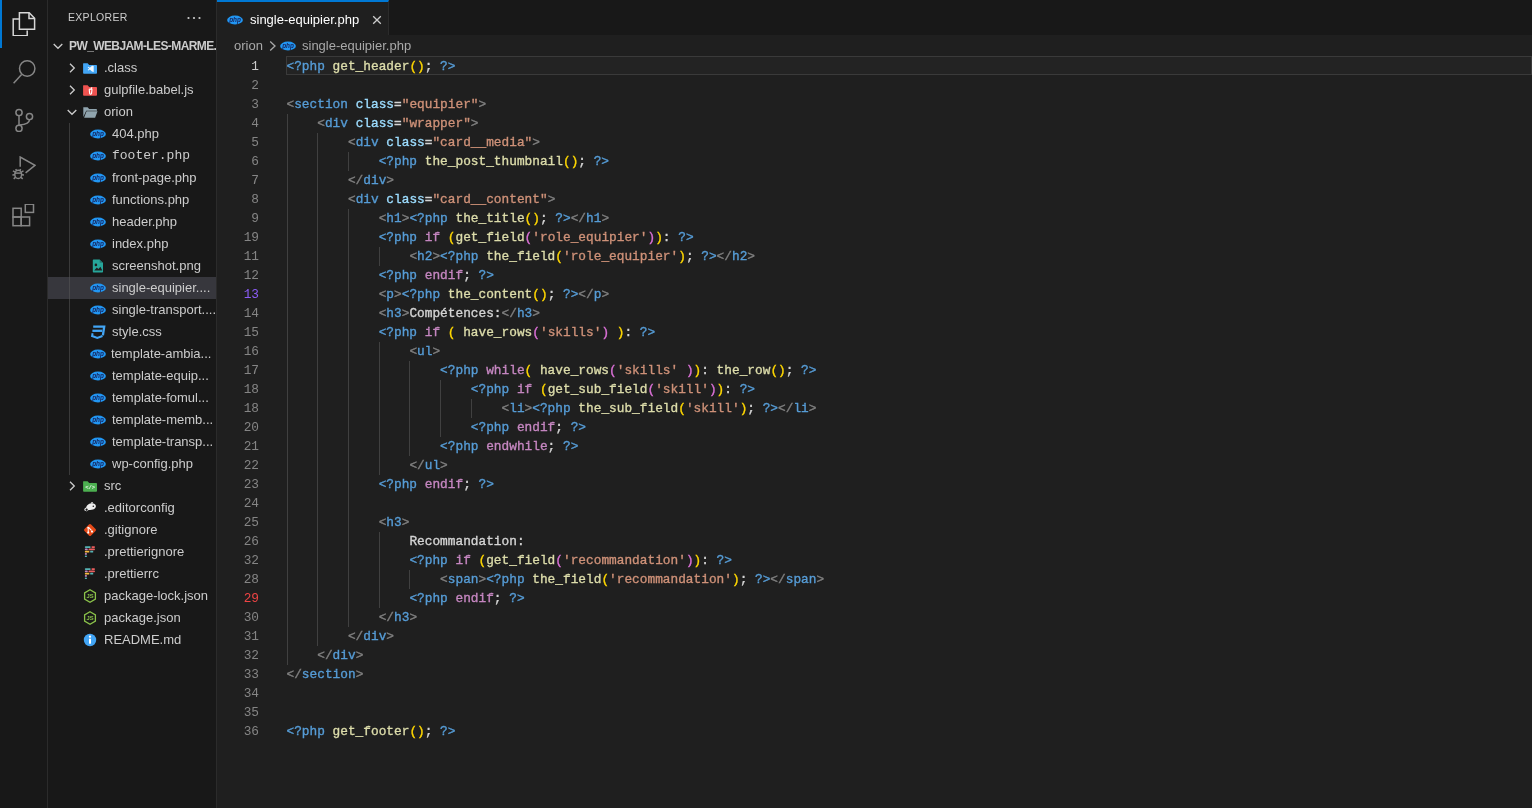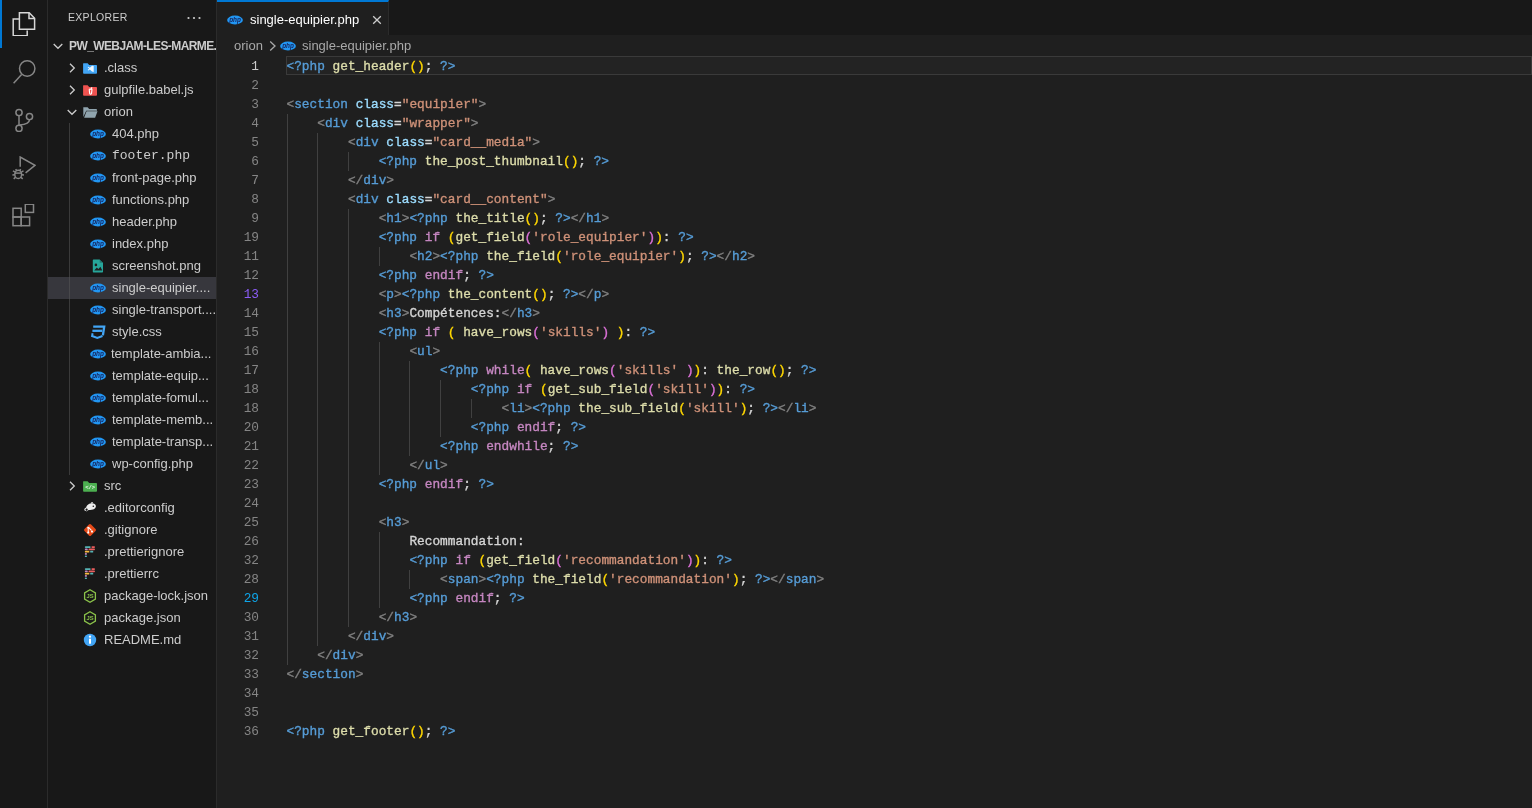--- a/index.html
+++ b/index.html
@@ -321,21 +321,21 @@
       <div class="ln" style="top:399px;color:#858585">18</div>
       <div class="ln" style="top:418px;color:#858585">20</div>
       <div class="ln" style="top:437px;color:#858585">21</div>
       <div class="ln" style="top:456px;color:#858585">22</div>
       <div class="ln" style="top:475px;color:#858585">23</div>
       <div class="ln" style="top:494px;color:#858585">24</div>
       <div class="ln" style="top:513px;color:#858585">25</div>
       <div class="ln" style="top:532px;color:#858585">26</div>
       <div class="ln" style="top:551px;color:#858585">32</div>
       <div class="ln" style="top:570px;color:#858585">28</div>
-      <div class="ln" style="top:589px;color:#0ea5e9">29</div>
+      <div class="ln" style="top:589px;color:#ef4444">29</div>
       <div class="ln" style="top:608px;color:#858585">30</div>
       <div class="ln" style="top:627px;color:#858585">31</div>
       <div class="ln" style="top:646px;color:#858585">32</div>
       <div class="ln" style="top:665px;color:#858585">33</div>
       <div class="ln" style="top:684px;color:#858585">34</div>
       <div class="ln" style="top:703px;color:#858585">35</div>
       <div class="ln" style="top:722px;color:#858585">36</div>
     </div>
 <div class="ig" style="left:286.5px;top:114px;height:551px"></div>
     <div class="ig" style="left:317.2px;top:133px;height:513px"></div>

